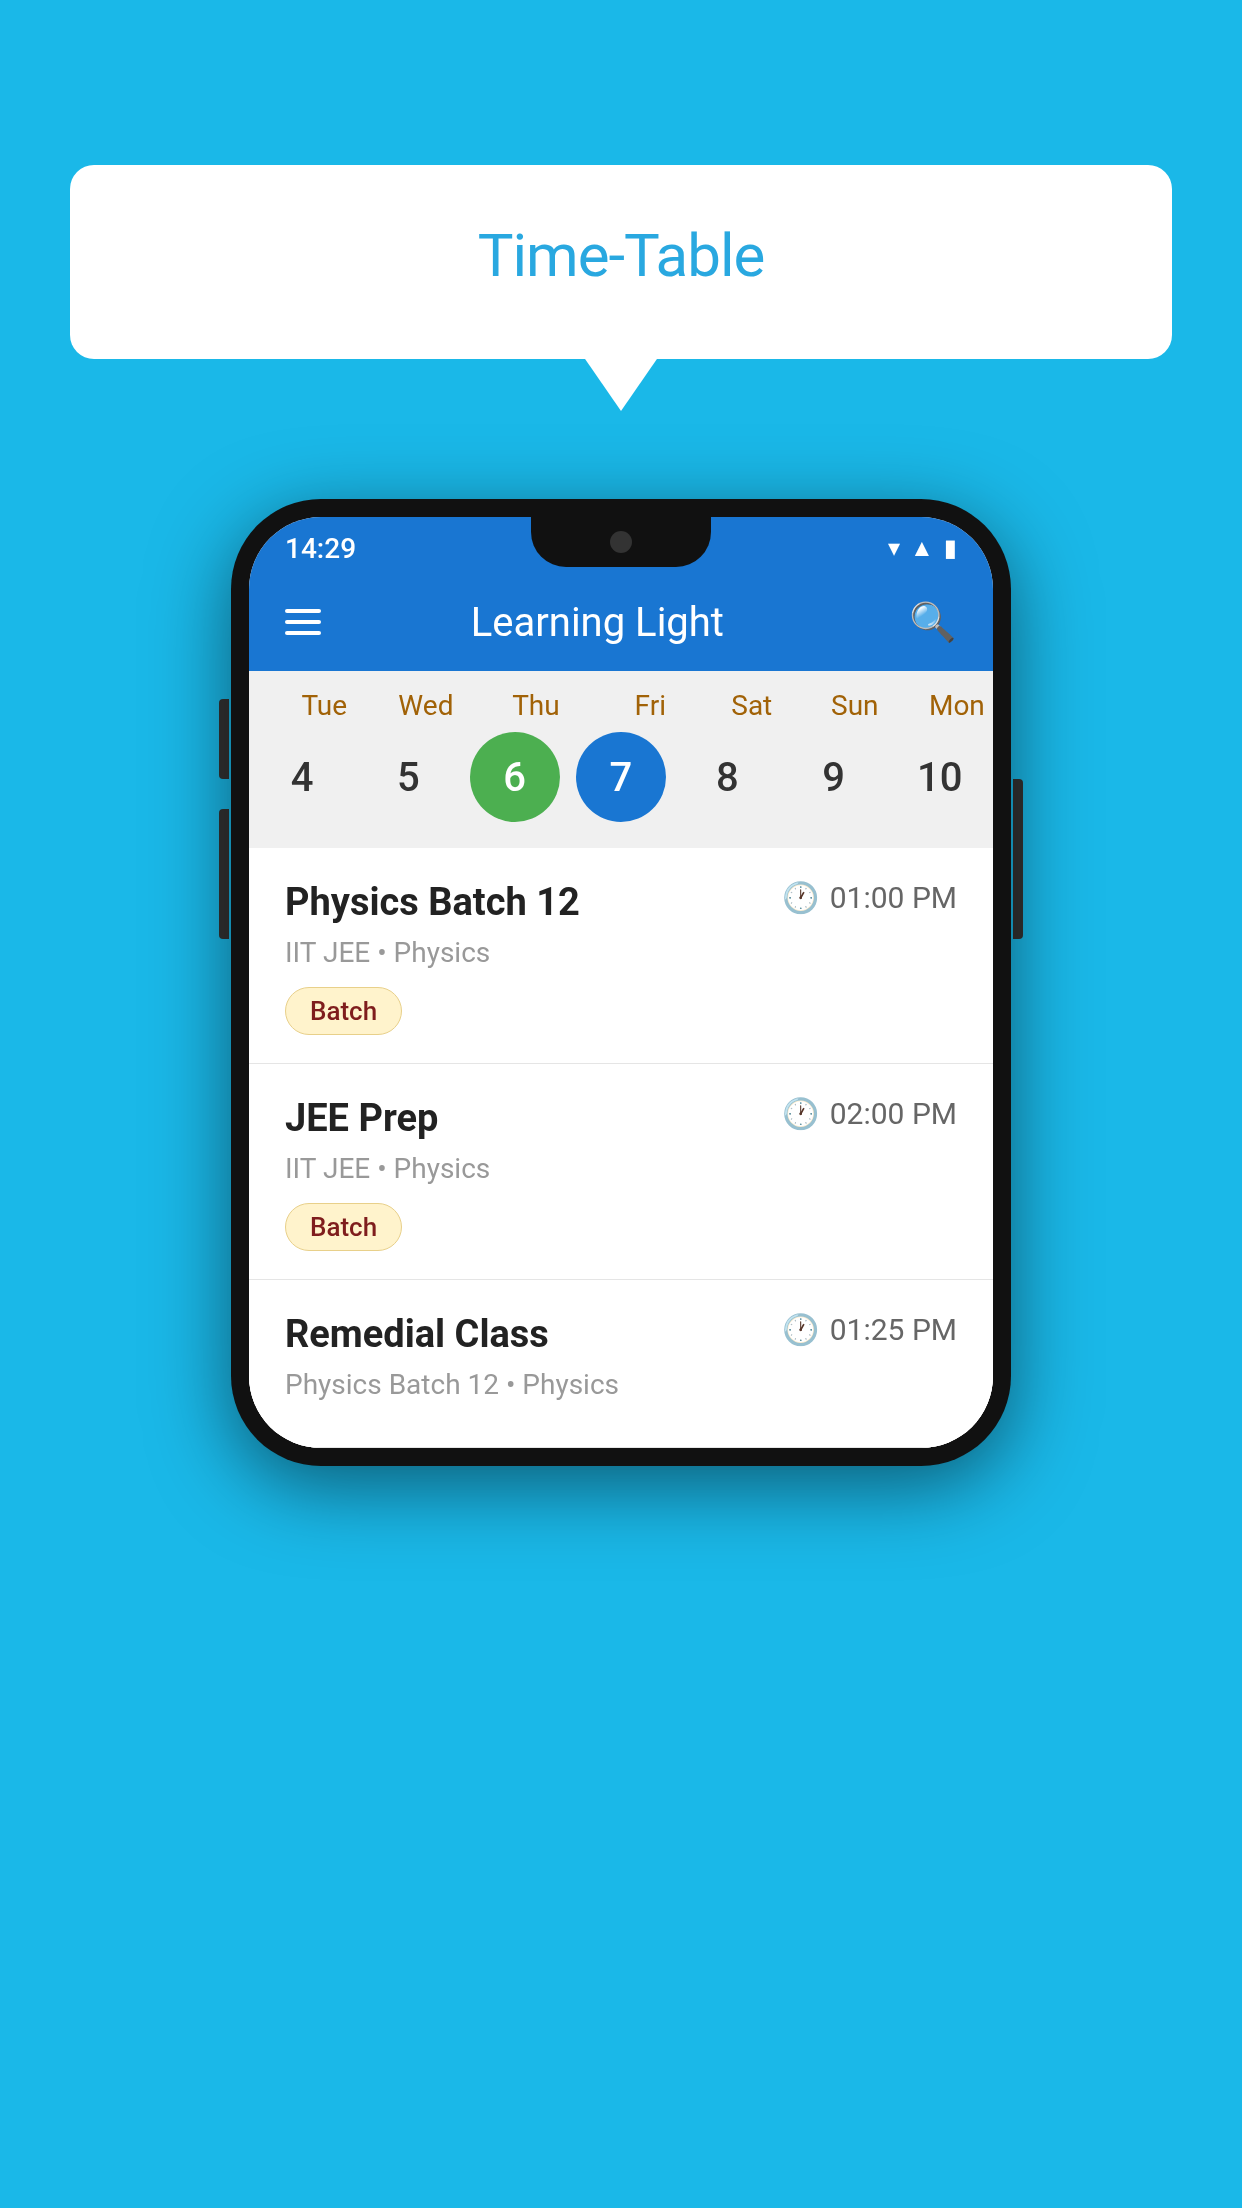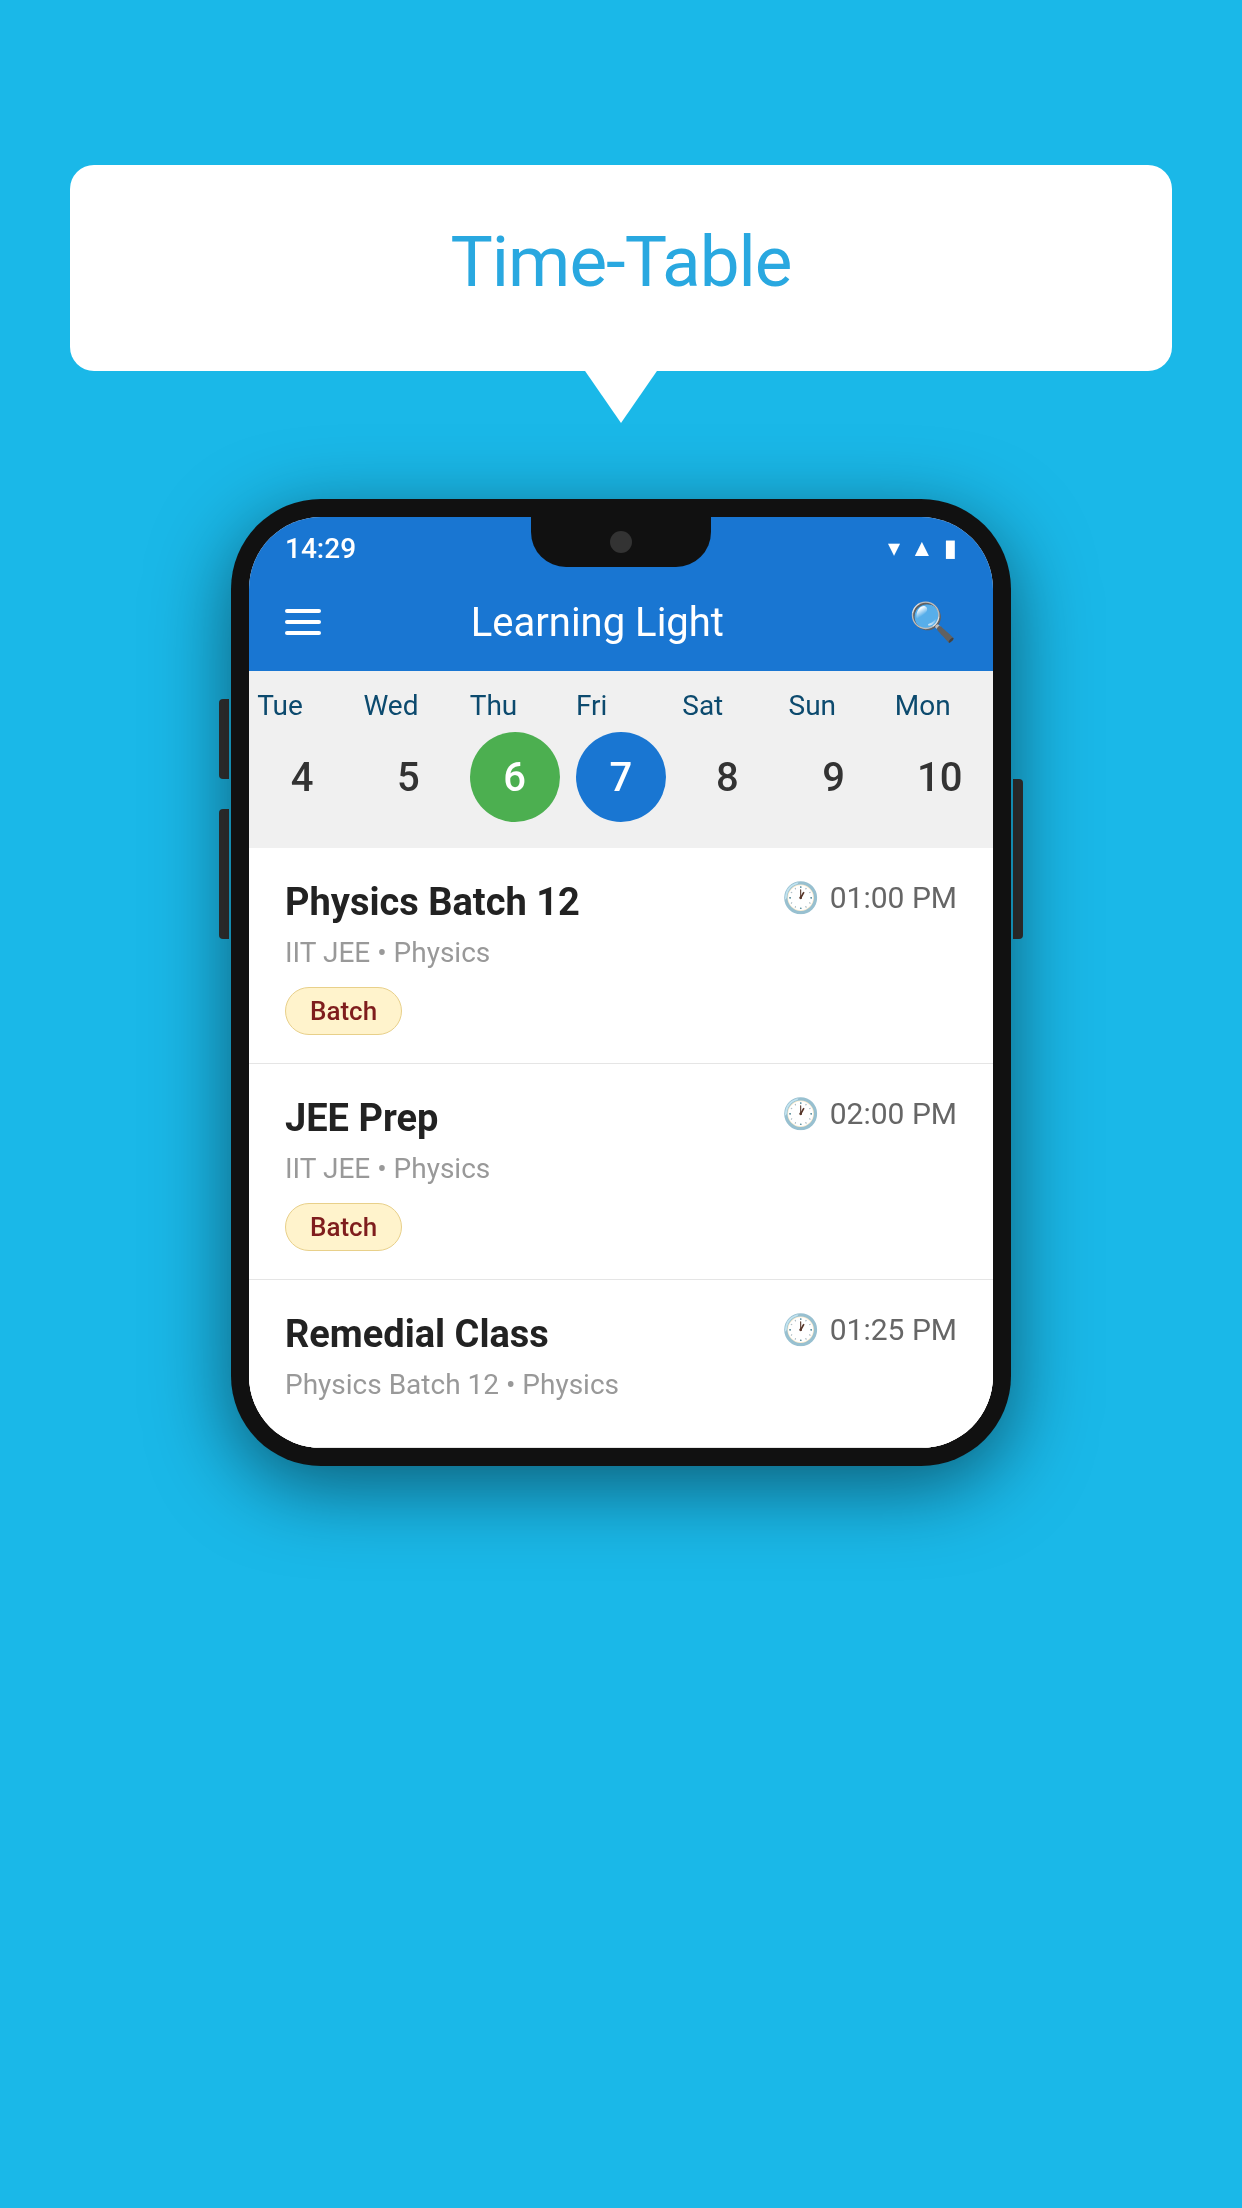--- a/index.html
+++ b/index.html
@@ -30,21 +30,21 @@
       bottom: -52px;
       left: 50%;
       transform: translateX(-50%);
       width: 0;
       height: 0;
       border-left: 38px solid transparent;
       border-right: 38px solid transparent;
       border-top: 55px solid #fff;
     }
     .bubble-title {
-      font-size: 71px;
+      font-size: 60px;
       font-weight: 400;
       color: #29a8e0;
       margin-bottom: 18px;
       letter-spacing: -1px;
     }
     .bubble-subtitle {
       font-size: 40px;
       color: #999;
       font-weight: 400;
     }
@@ -164,22 +164,22 @@
       background: #f0f0f0;
       padding: 18px 0 12px 0;
     }
     .week-days-row {
       display: flex;
       justify-content: space-around;
       margin-bottom: 10px;
     }
     .week-day-label {
       font-size: 28px;
-      color: #0c4a6e;
-      text-align: left;
+      color: #a16207;
+      text-align: right;
       width: 90px;
     }
     .week-dates-row {
       display: flex;
       justify-content: space-around;
       margin-bottom: 14px;
     }
     .week-date {
       width: 90px;
       height: 90px;

